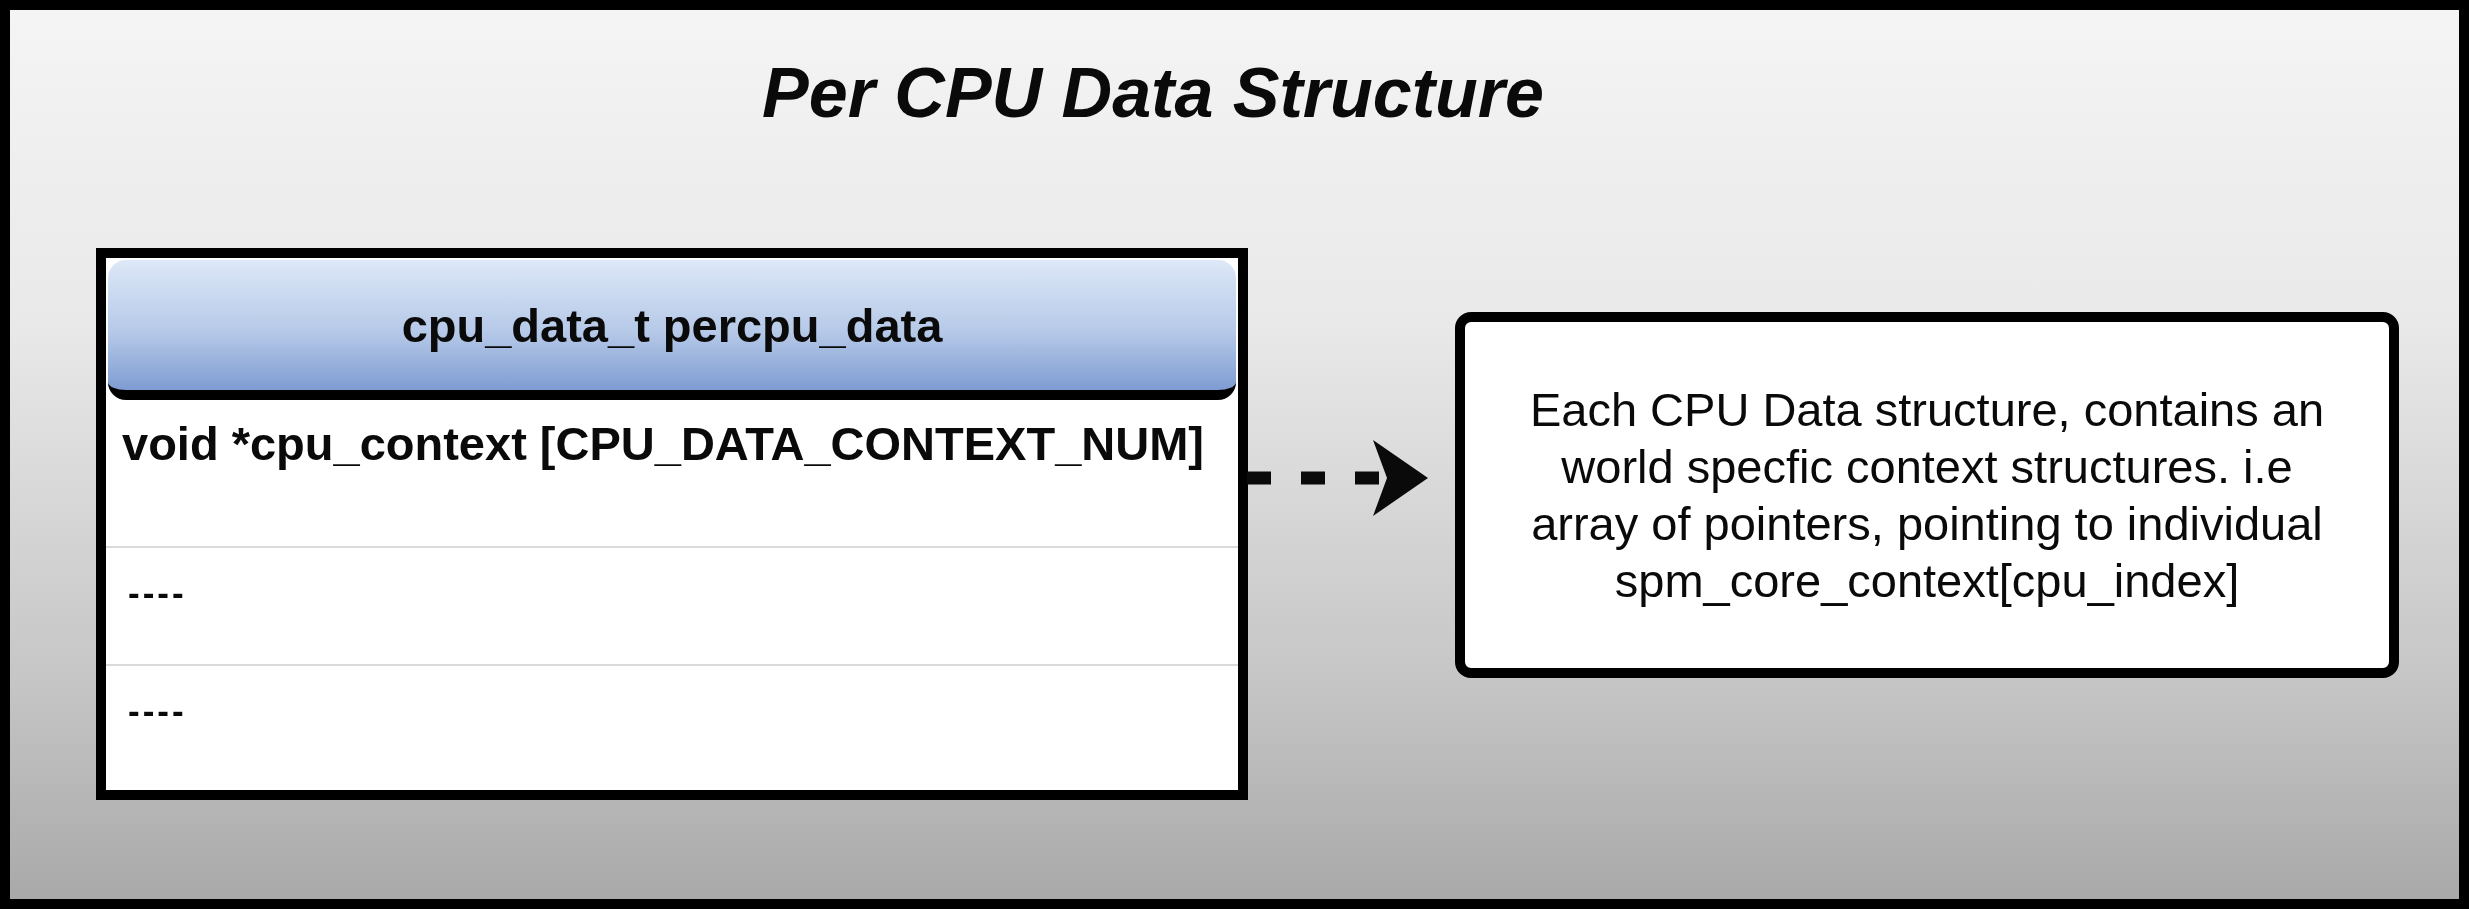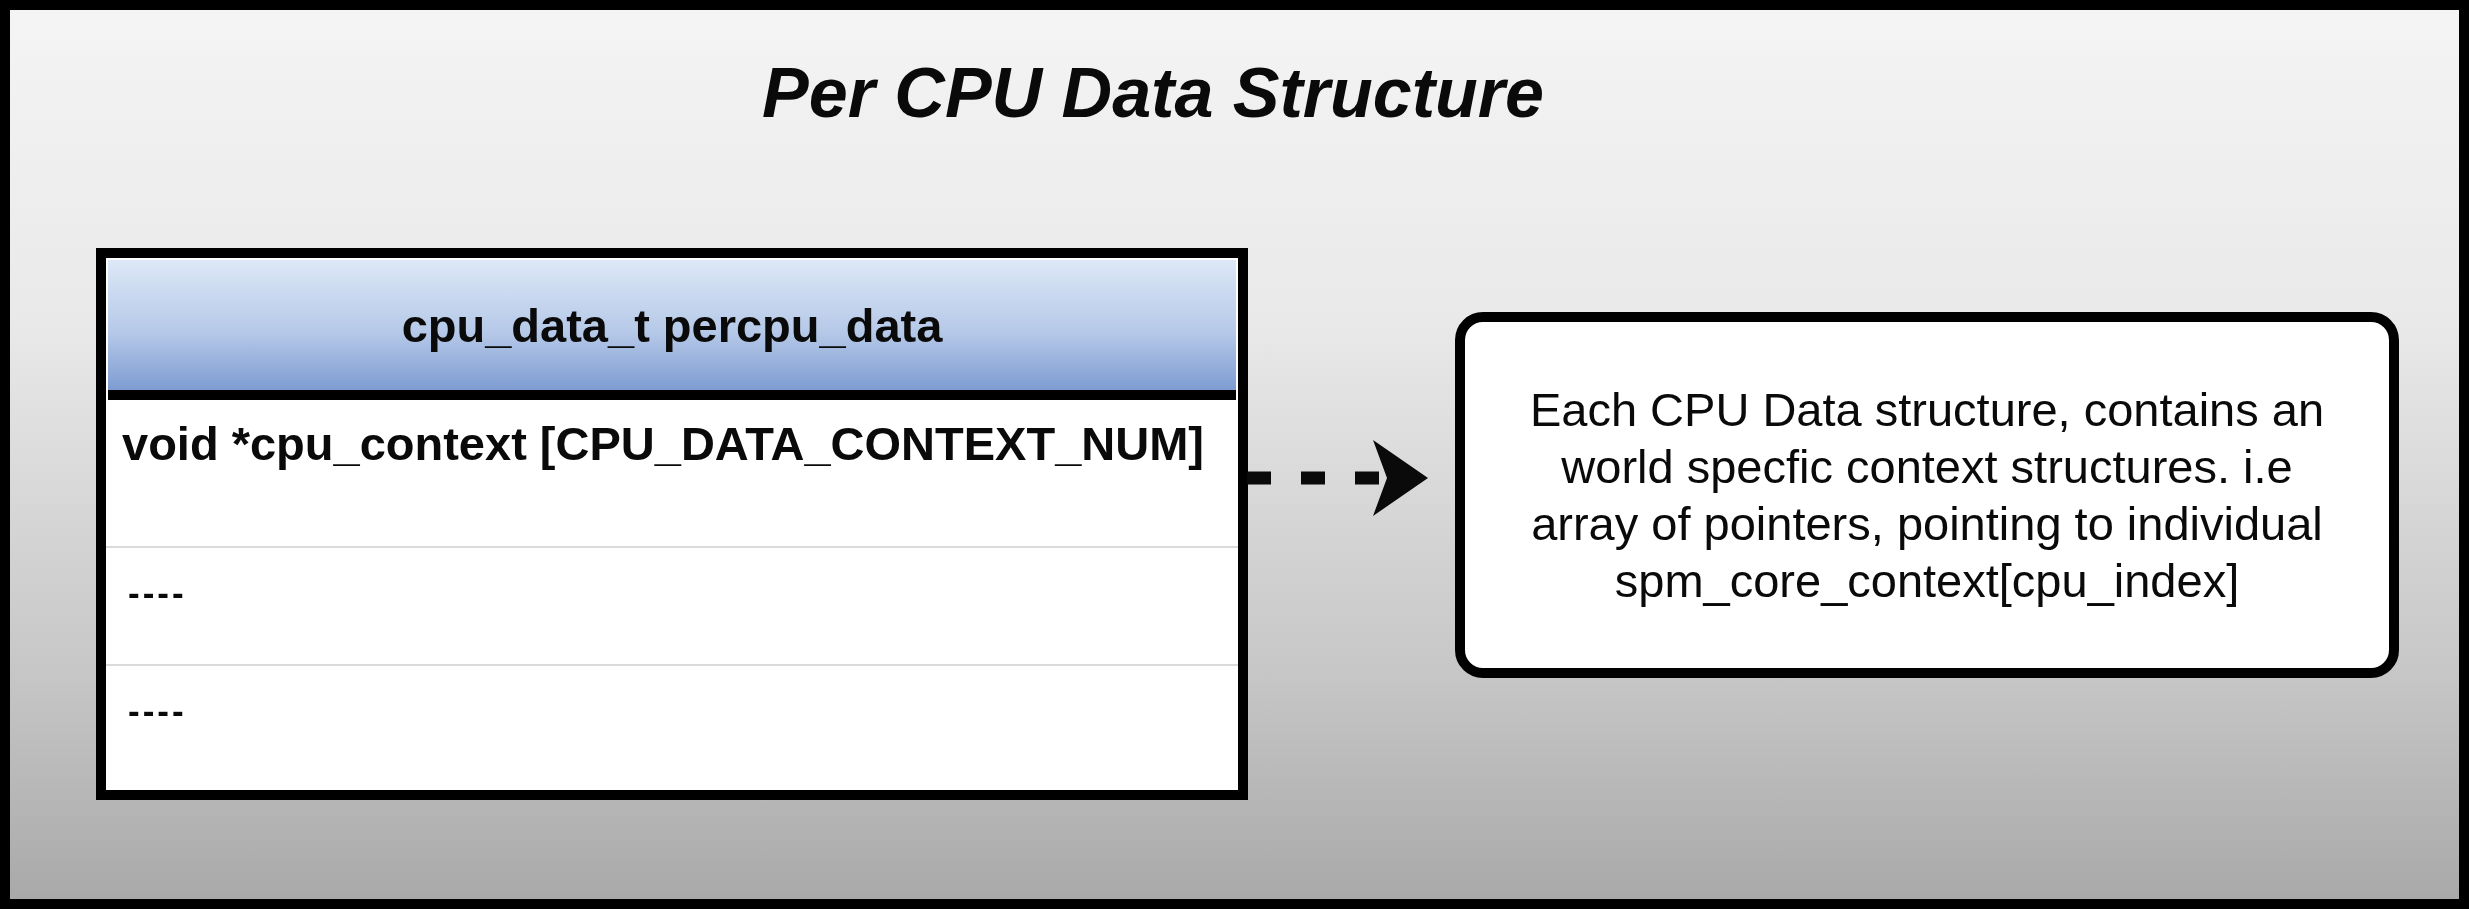--- a/index.html
+++ b/index.html
@@ -46,20 +46,21 @@
     background: linear-gradient(180deg, #dde8f7 0%, #b6c9e8 55%, #7e9cd2 100%);
     border-bottom: 10px solid #000000;
     display: flex;
     flex-direction: column;
     justify-content: center;
     align-items: center;
     font-size: 47px;
     font-weight: bold;
     color: #0a0a0a;
     line-height: 59px;
+    border-radius: 18px;
   }
   .struct-row {
     color: #0a0a0a;
     font-weight: bold;
     background: #ffffff;
   }
   .row-1 {
     height: 146px;
     font-size: 47px;
     line-height: 56px;
@@ -90,21 +91,21 @@
 
   
   .callout {
     position: absolute;
     left: 1445px;
     top: 302px;
     width: 944px;
     height: 366px;
     background: #ffffff;
     border: 10px solid #000000;
-    border-radius: 28px;
+    border-radius: 16px;
     display: flex;
     flex-direction: column;
     justify-content: center;
     align-items: center;
     text-align: center;
     font-size: 47px;
     line-height: 57px;
     color: #0a0a0a;
   }
 </style>

